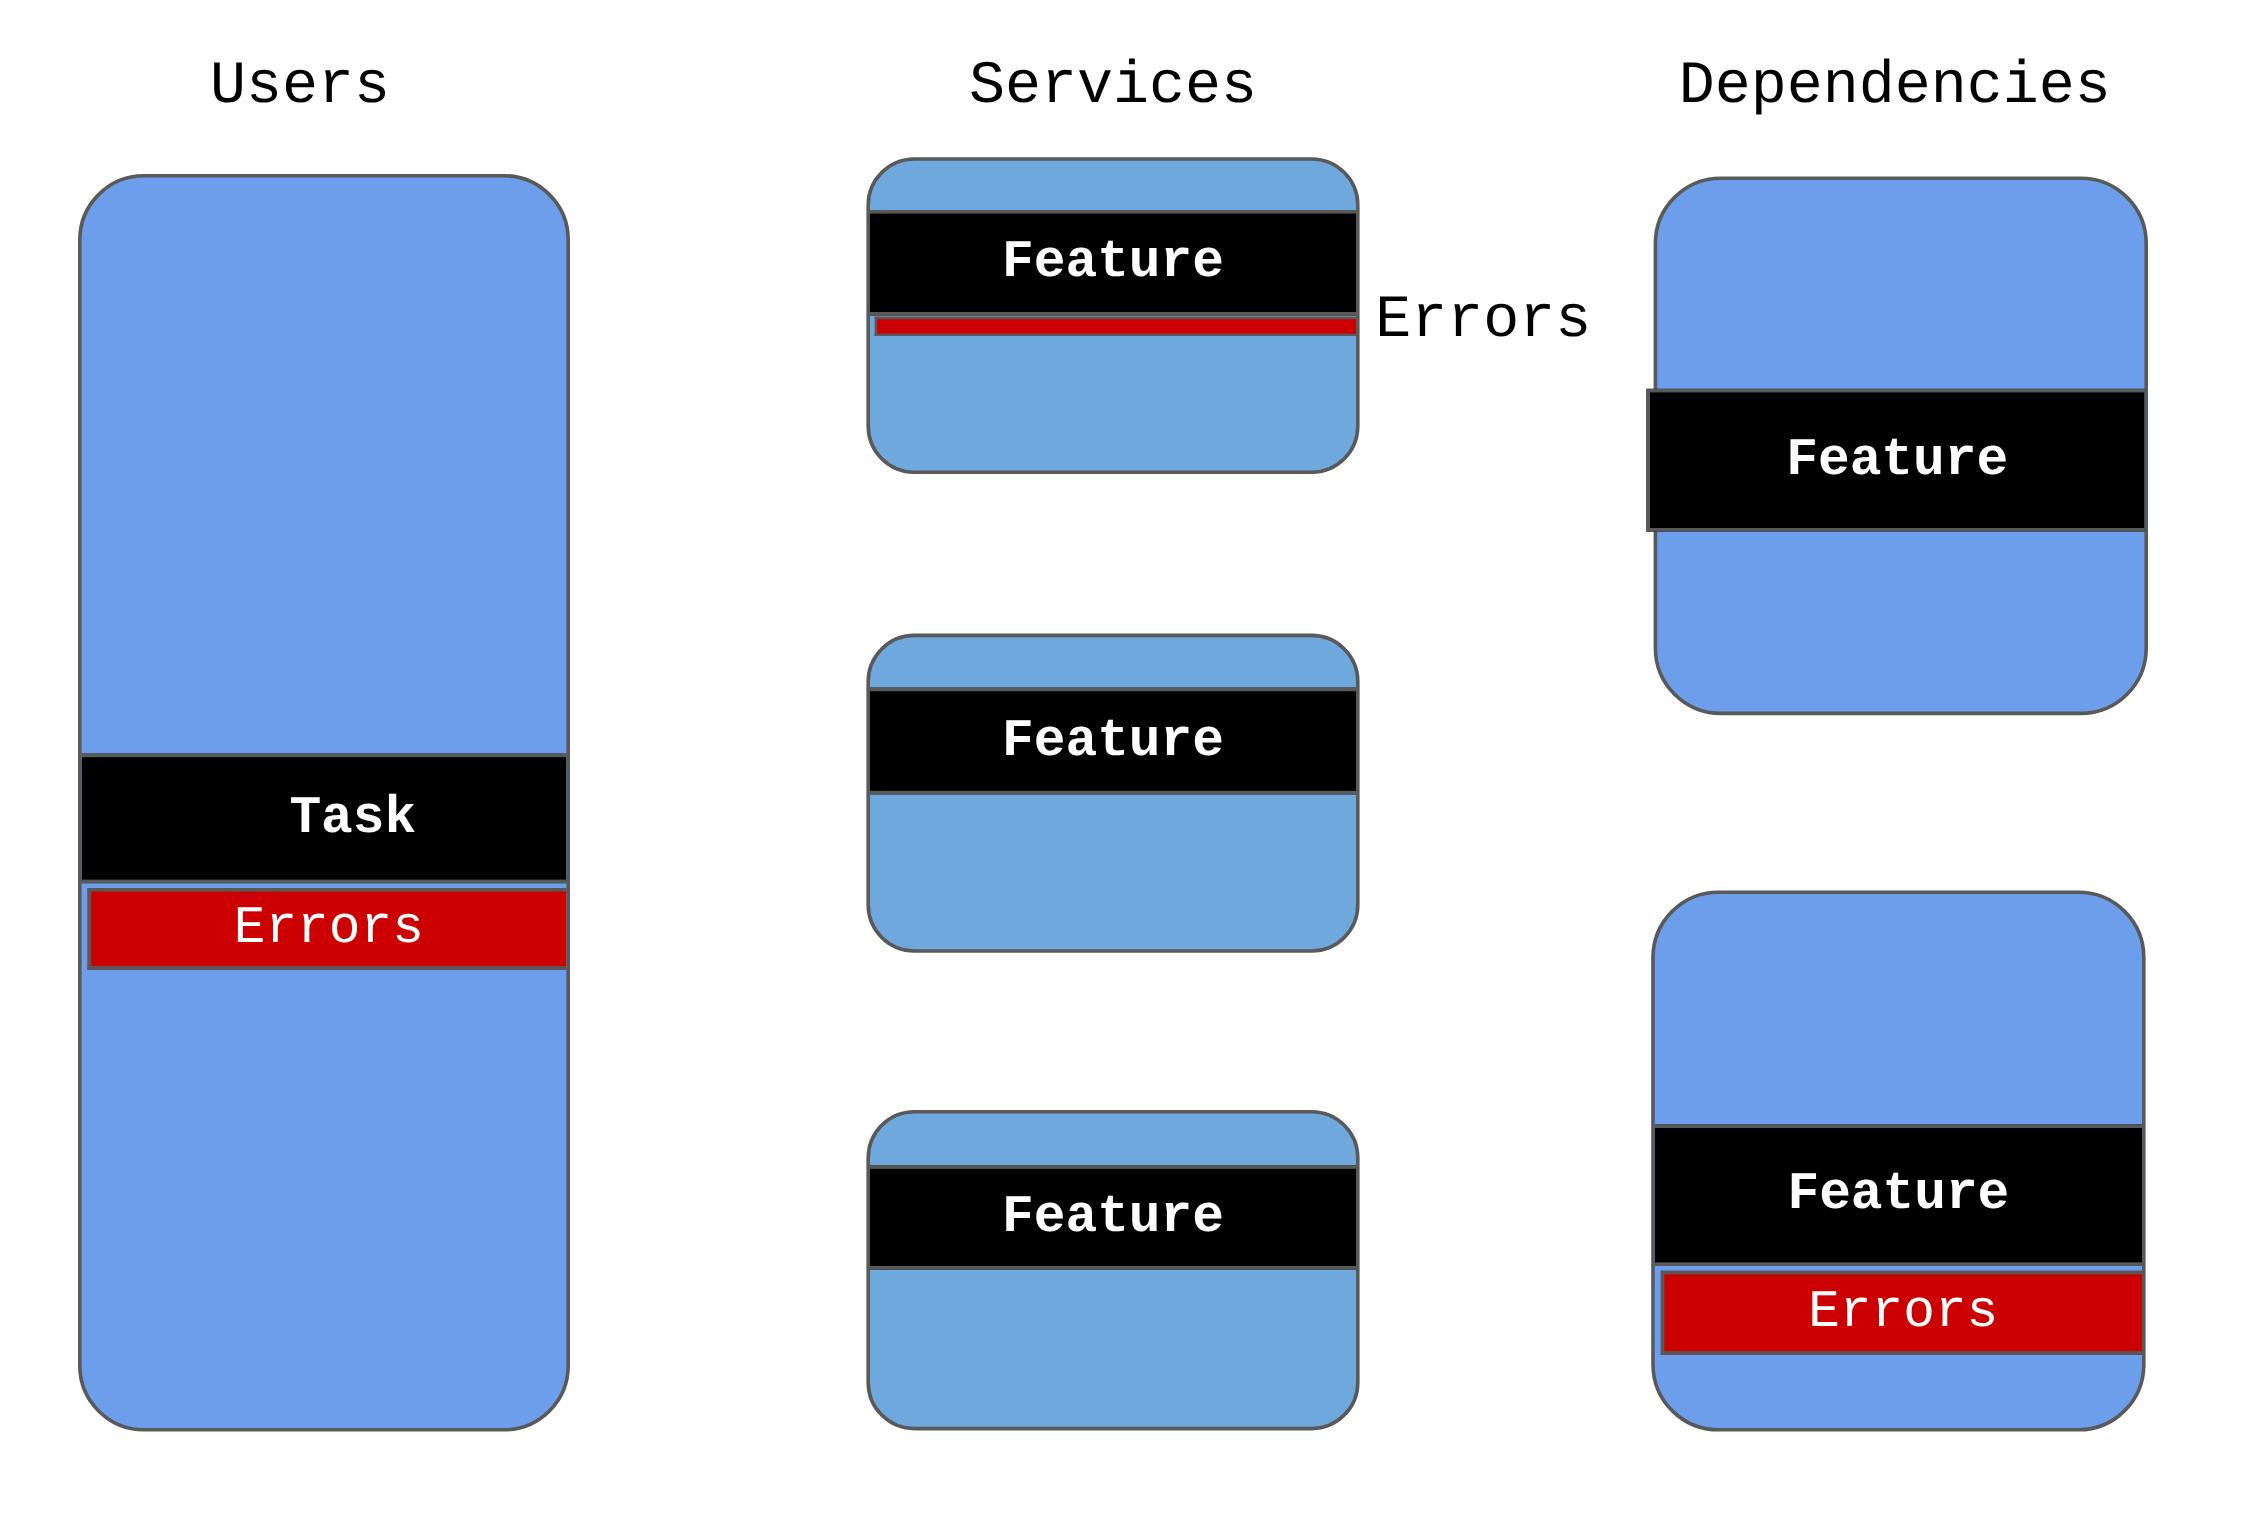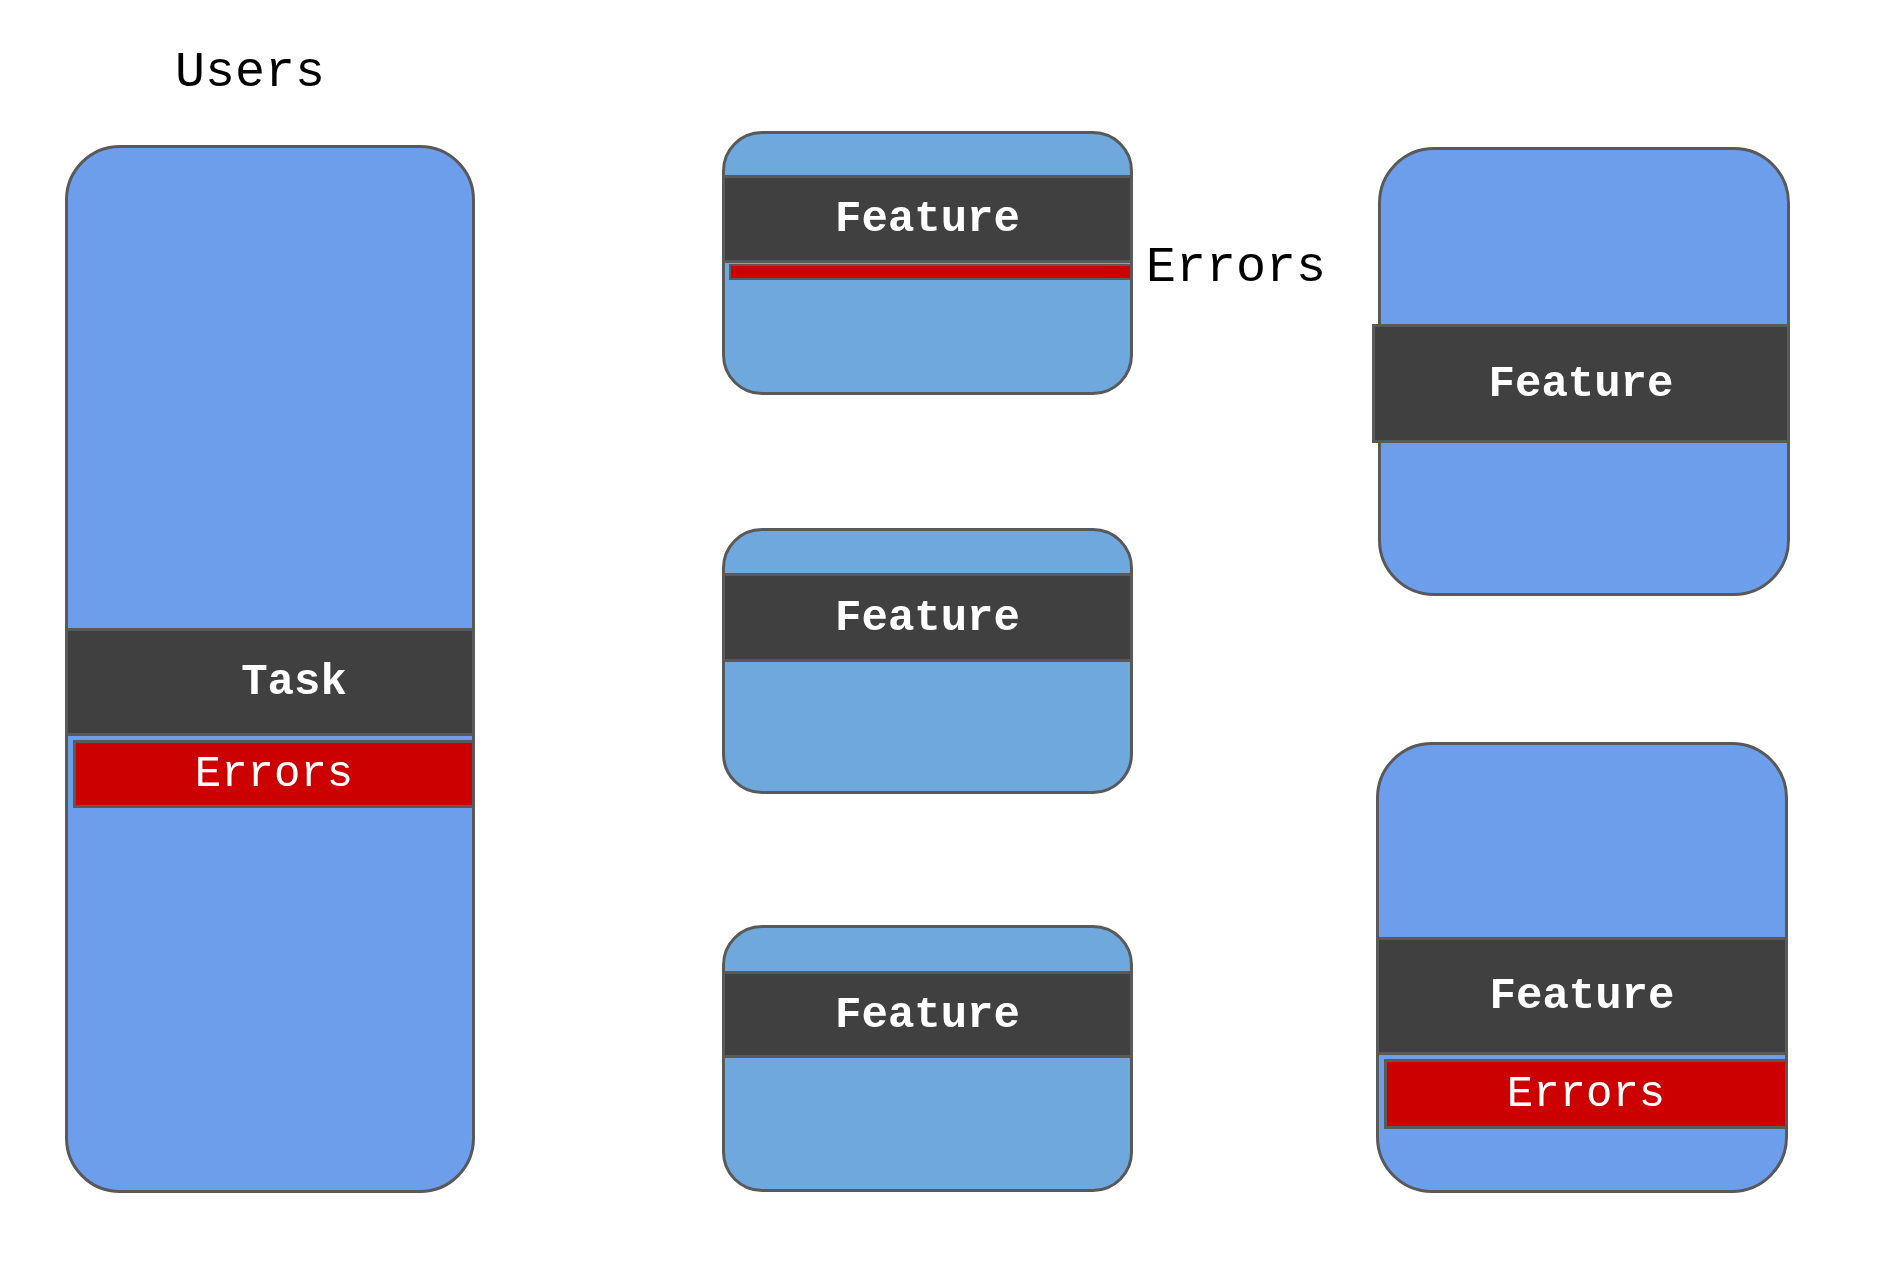--- a/index.html
+++ b/index.html
@@ -52,21 +52,21 @@
     position: absolute;
     left: 0;
     right: 0;
     box-sizing: border-box;
     border-top: 3px solid #595959;
     border-bottom: 3px solid #595959;
     display: flex;
     align-items: center;
     justify-content: center;
   }
-  .band.purple { background: #404040; }
+  .band.purple { background: #000000; }
   .band.red    { background: #cc0000; }
 
   .band-label {
     color: #ffffff;
     font-size: 44px;
     line-height: 1;
     white-space: nowrap;
   }
   .band-label.bold { font-weight: bold; }
 
@@ -105,20 +105,22 @@
     color: #000000;
     white-space: nowrap;
   }
 </style>
 </head>
 <body>
 
 <div class="canvas">
 
   <div class="col-header users">Users</div>
+  <div class="col-header services">Services</div>
+  <div class="col-header dependencies">Dependencies</div>
 
   <div class="box users-box fill-cornflower">
     <div class="band purple task-band">
       <span class="band-label bold">Task</span>
     </div>
     <div class="band red errors-band">
       <span class="band-label">Errors</span>
     </div>
   </div>
 

